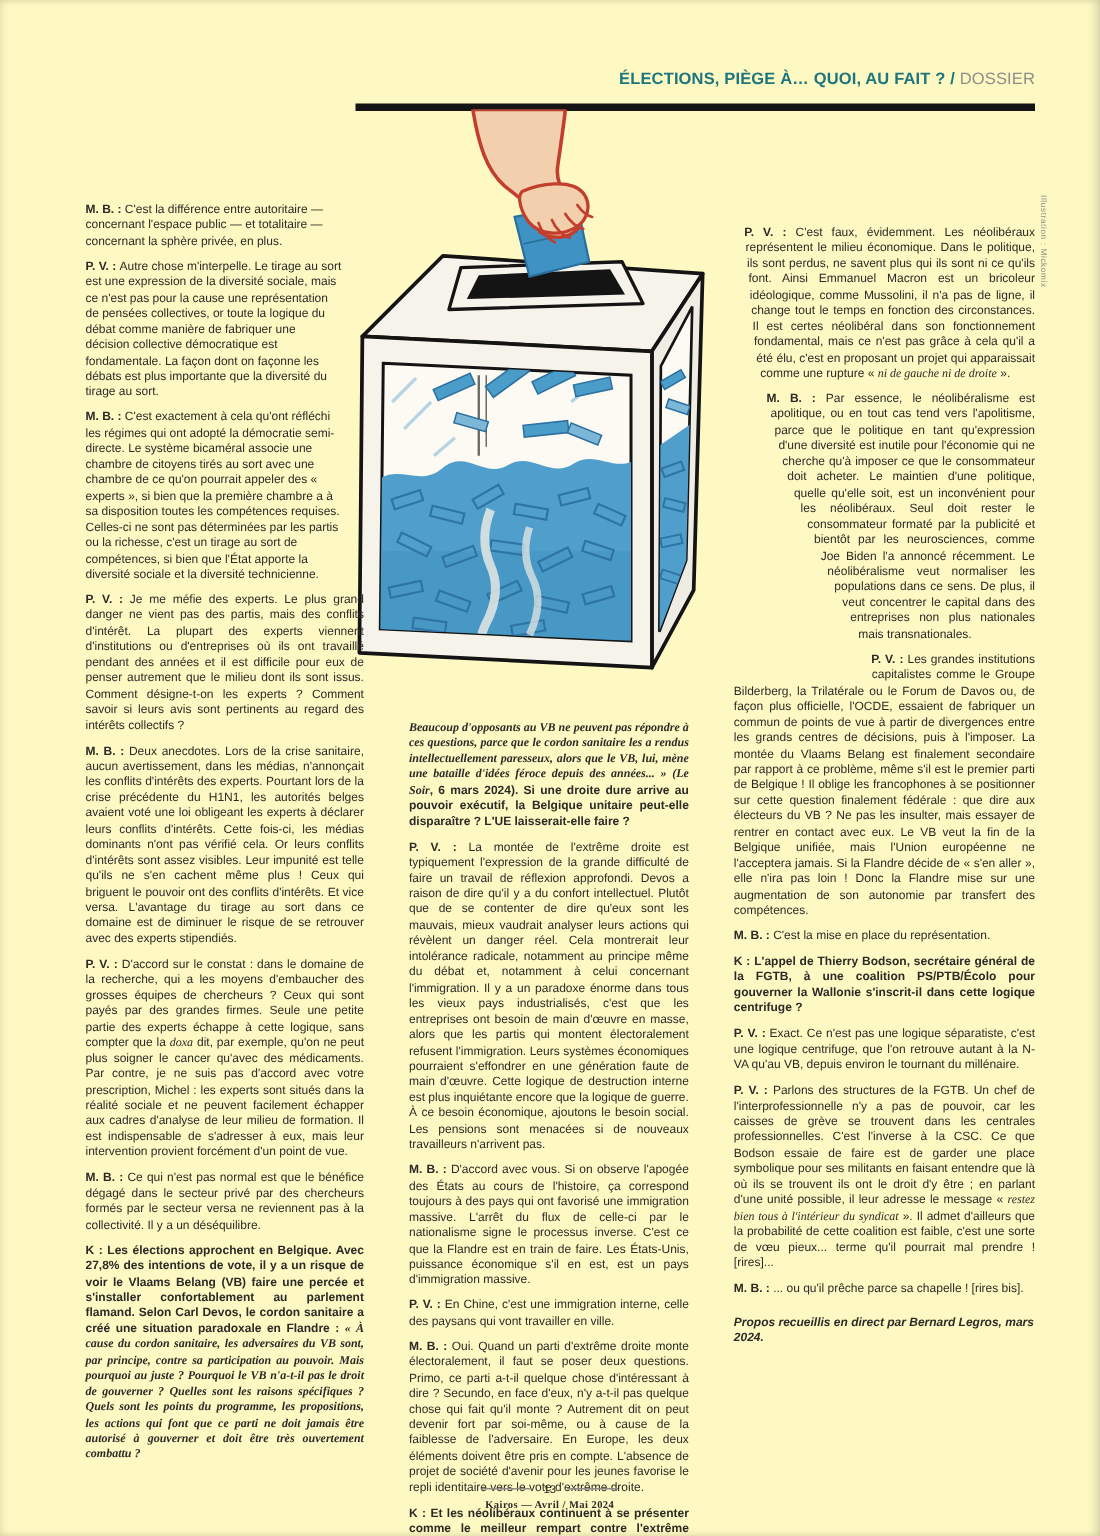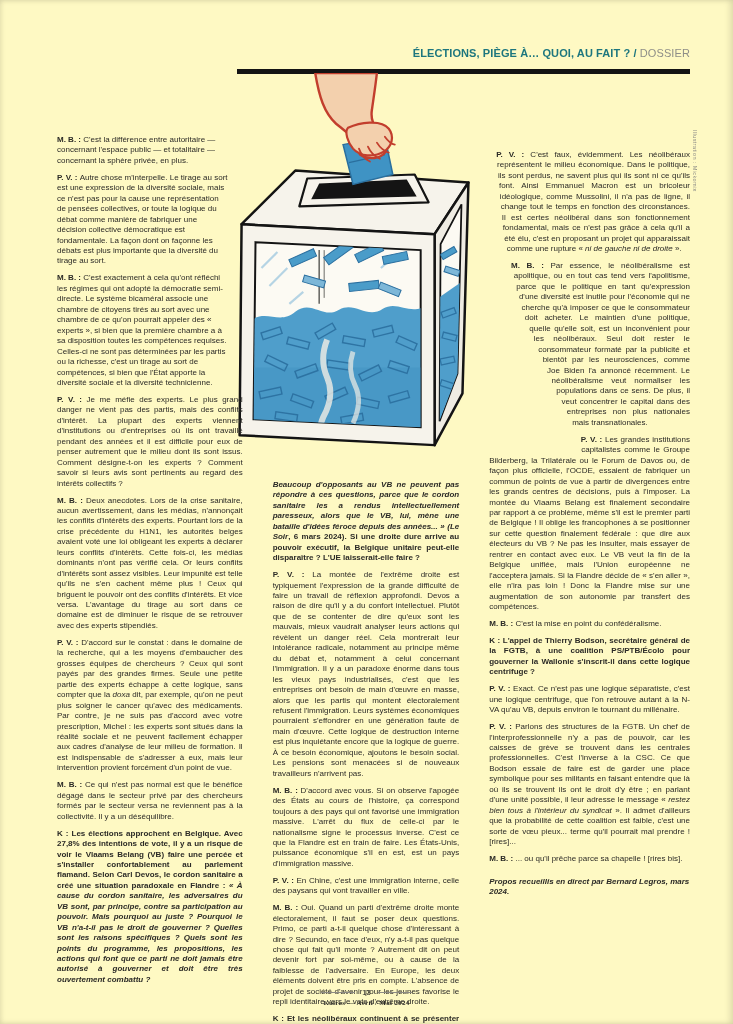--- a/index.html
+++ b/index.html
@@ -19,21 +19,21 @@
   #cols{position:absolute;top:128px;left:57px;width:633px;display:flex;gap:30px;}
   .col{color:#2b2a26;font-size:8px;line-height:10.45px;}
   #c0{width:196px;padding-top:7px;}
   #c1{width:197px;}
   #c2{width:212px;padding-top:22px;}
   .spacer{height:352px;}
   .para{margin:0 0 6.5px 0;text-align:justify;hyphens:auto;-webkit-hyphens:auto;}
   .narrow{width:92%;text-align:left;}
   .spk{font-weight:bold;}
   .kq{font-weight:bold;}
-  .it{font-style:italic;}
+  .it{font-style:italic;font-family:Liberation Serif, serif;}
   .sig{font-weight:bold;text-align:left;margin-top:12px;font-style:italic;}
   
   #wrapShape{float:left;width:92px;height:300px;
              shape-outside:polygon(0 0,6px 0,14px 90px,34px 170px,66px 245px,92px 296px,0 300px);}
   
   #illu{position:absolute;top:73px;left:228px;width:256px;height:398px;}
   
   #footer{position:absolute;top:988px;left:0;width:733px;text-align:center;}
   #pageno{display:flex;align-items:center;justify-content:center;gap:7px;
           font-size:7.5px;color:#2b2a26;}
@@ -172,21 +172,21 @@
         <p class="para"><span class="spk">M. B. : </span><span>D'accord avec vous. Si on observe l'apogée des États au cours de l'histoire, ça correspond toujours à des pays qui ont favorisé une immigration massive. L'arrêt du flux de celle-ci par le nationalisme signe le processus inverse. C'est ce que la Flandre est en train de faire. Les États-Unis, puissance économique s'il en est, est un pays d'immigration massive.</span></p>
         <p class="para"><span class="spk">P. V. : </span><span>En Chine, c'est une immigration interne, celle des paysans qui vont travailler en ville.</span></p>
         <p class="para"><span class="spk">M. B. : </span><span>Oui. Quand un parti d'extrême droite monte électoralement, il faut se poser deux questions. Primo, ce parti a-t-il quelque chose d'intéressant à dire ? Secundo, en face d'eux, n'y a-t-il pas quelque chose qui fait qu'il monte ? Autrement dit on peut devenir fort par soi-même, ou à cause de la faiblesse de l'adversaire. En Europe, les deux éléments doivent être pris en compte. L'absence de projet de société d'avenir pour les jeunes favorise le repli identitaire vers le vote d'extrême droite.</span></p>
         <p class="para kq"><span class="spk">K : </span><span>Et les néolibéraux continuent à se présenter comme le meilleur rempart contre l'extrême droite...</span></p>
       </div>
     <div class="col" id="c2">
       <div id="wrapShape"></div>
     <p class="para"><span class="spk">P. V. : </span><span>C'est faux, évidemment. Les néolibéraux représentent le milieu économique. Dans le politique, ils sont perdus, ne savent plus qui ils sont ni ce qu'ils font. Ainsi Emmanuel Macron est un bricoleur idéologique, comme Mussolini, il n'a pas de ligne, il change tout le temps en fonction des circonstances. Il est certes néolibéral dans son fonctionnement fondamental, mais ce n'est pas grâce à cela qu'il a été élu, c'est en proposant un projet qui apparaissait comme une rupture « </span><span class="it">ni de gauche ni de droite</span><span> ».</span></p>
         <p class="para"><span class="spk">M. B. : </span><span>Par essence, le néolibéralisme est apolitique, ou en tout cas tend vers l'apolitisme, parce que le politique en tant qu'expression d'une diversité est inutile pour l'économie qui ne cherche qu'à imposer ce que le consommateur doit acheter. Le maintien d'une politique, quelle qu'elle soit, est un inconvénient pour les néolibéraux. Seul doit rester le consommateur formaté par la publicité et bientôt par les neurosciences, comme Joe Biden l'a annoncé récemment. Le néolibéralisme veut normaliser les populations dans ce sens. De plus, il veut concentrer le capital dans des entreprises non plus nationales mais transnationales.</span></p>
         <p class="para"><span class="spk">P. V. : </span><span>Les grandes institutions capitalistes comme le Groupe Bilderberg, la Trilatérale ou le Forum de Davos ou, de façon plus officielle, l'OCDE, essaient de fabriquer un commun de points de vue à partir de divergences entre les grands centres de décisions, puis à l'imposer. La montée du Vlaams Belang est finalement secondaire par rapport à ce problème, même s'il est le premier parti de Belgique ! Il oblige les francophones à se positionner sur cette question finalement fédérale : que dire aux électeurs du VB ? Ne pas les insulter, mais essayer de rentrer en contact avec eux. Le VB veut la fin de la Belgique unifiée, mais l'Union européenne ne l'acceptera jamais. Si la Flandre décide de « s'en aller », elle n'ira pas loin ! Donc la Flandre mise sur une augmentation de son autonomie par transfert des compétences.</span></p>
-        <p class="para"><span class="spk">M. B. : </span><span>C'est la mise en point du confédéralisme.</span></p>
+        <p class="para"><span class="spk">M. B. : </span><span>C'est la mise en place du représentation.</span></p>
         <p class="para kq"><span class="spk">K : </span><span>L'appel de Thierry Bodson, secrétaire général de la FGTB, à une coalition PS/PTB/Écolo pour gouverner la Wallonie s'inscrit-il dans cette logique centrifuge ?</span></p>
         <p class="para"><span class="spk">P. V. : </span><span>Exact. Ce n'est pas une logique séparatiste, c'est une logique centrifuge, que l'on retrouve autant à la N-VA qu'au VB, depuis environ le tournant du millénaire.</span></p>
         <p class="para"><span class="spk">P. V. : </span><span>Parlons des structures de la FGTB. Un chef de l'interprofessionnelle n'y a pas de pouvoir, car les caisses de grève se trouvent dans les centrales professionnelles. C'est l'inverse à la CSC. Ce que Bodson essaie de faire est de garder une place symbolique pour ses militants en faisant entendre que là où ils se trouvent ils ont le droit d'y être ; en parlant d'une unité possible, il leur adresse le message « </span><span class="it">restez bien tous à l'intérieur du syndicat</span><span> ». Il admet d'ailleurs que la probabilité de cette coalition est faible, c'est une sorte de vœu pieux... terme qu'il pourrait mal prendre ! [rires]...</span></p>
         <p class="para"><span class="spk">M. B. : </span><span>... ou qu'il prêche parce sa chapelle ! [rires bis].</span></p>
         <p class="para sig"><span>Propos recueillis en direct par Bernard Legros, mars 2024.</span></p>
       </div>
   </div>
 
   <div id="footer">
     <div id="pageno">

